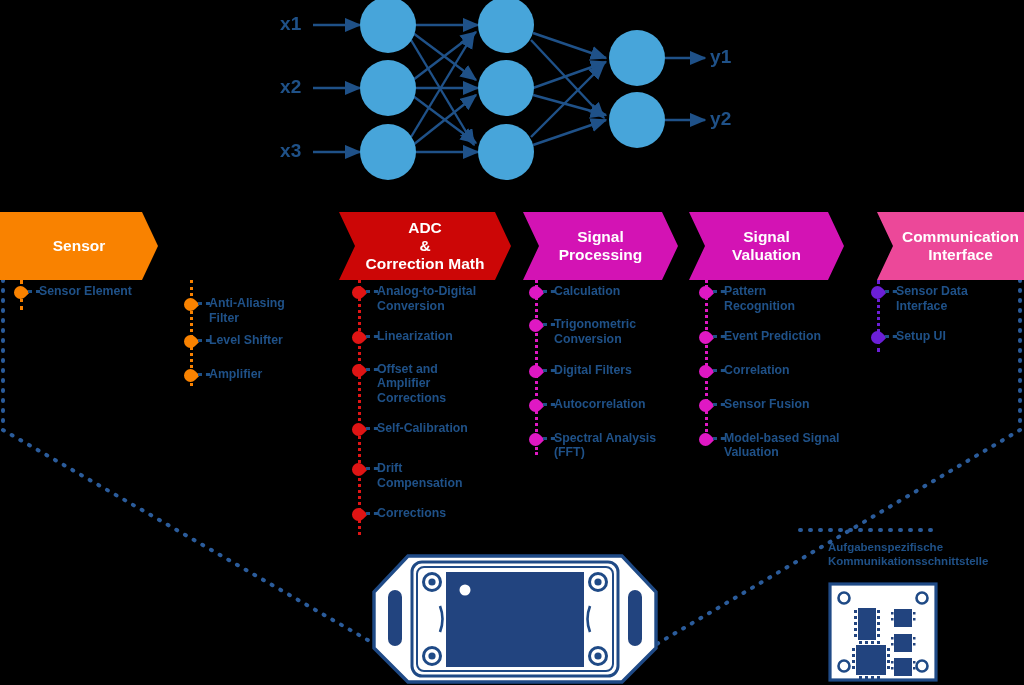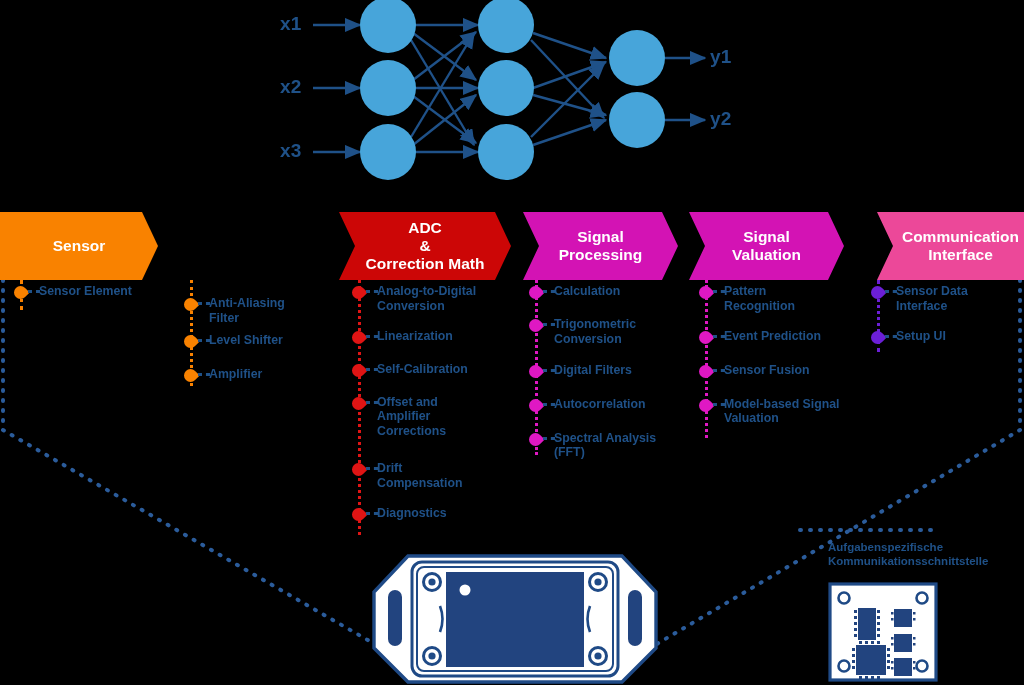--- a/index.html
+++ b/index.html
@@ -184,39 +184,39 @@
     <div class="subitem" style="width:130px;">
       <i class="bullet" style="background:#E01414;"></i>
       <i class="dash"></i>
       <span class="txt">Analog-to-Digital Conversion</span>
     </div>
     <div class="subitem" style="margin-top:15px;">
       <i class="bullet" style="background:#E01414;"></i>
       <i class="dash"></i>
       <span class="txt">Linearization</span>
     </div>
+    <div class="subitem" style="margin-top:15px;width:80px;">
+      <i class="bullet" style="background:#E01414;"></i>
+      <i class="dash"></i>
+      <span class="txt">Offset and Amplifier Corrections</span>
+    </div>
     <div class="subitem" style="margin-top:15px;">
       <i class="bullet" style="background:#E01414;"></i>
       <i class="dash"></i>
       <span class="txt">Self-Calibration</span>
     </div>
-    <div class="subitem" style="margin-top:15px;width:80px;">
-      <i class="bullet" style="background:#E01414;"></i>
-      <i class="dash"></i>
-      <span class="txt">Offset and Amplifier Corrections</span>
-    </div>
     <div class="subitem" style="margin-top:22px;width:100px;">
       <i class="bullet" style="background:#E01414;"></i>
       <i class="dash"></i>
       <span class="txt">Drift Compensation</span>
     </div>
     <div class="subitem" style="margin-top:16px;">
       <i class="bullet" style="background:#E01414;"></i>
       <i class="dash"></i>
-      <span class="txt">Diagnostics</span>
+      <span class="txt">Corrections</span>
     </div>
   </div>
 
   <div class="subcol" style="left:520px;width:165px;color:#DF18C3;">
     <div class="spine" style="height:175px;"></div>
     <div class="subitem">
       <i class="bullet" style="background:#DF18C3;"></i>
       <i class="dash"></i>
       <span class="txt">Calculation</span>
     </div>
@@ -246,20 +246,25 @@
     <div class="spine" style="height:158px;"></div>
     <div class="subitem" style="width:80px;">
       <i class="bullet" style="background:#DF18C3;"></i>
       <i class="dash"></i>
       <span class="txt">Pattern Recognition</span>
     </div>
     <div class="subitem" style="margin-top:15px;">
       <i class="bullet" style="background:#DF18C3;"></i>
       <i class="dash"></i>
       <span class="txt">Event Prediction</span>
+    </div>
+    <div class="subitem" style="margin-top:16px;">
+      <i class="bullet" style="background:#DF18C3;"></i>
+      <i class="dash"></i>
+      <span class="txt">Correlation</span>
     </div>
     <div class="subitem" style="margin-top:16px;">
       <i class="bullet" style="background:#DF18C3;"></i>
       <i class="dash"></i>
       <span class="txt">Sensor Fusion</span>
     </div>
     <div class="subitem" style="margin-top:16px;width:120px;">
       <i class="bullet" style="background:#DF18C3;"></i>
       <i class="dash"></i>
       <span class="txt">Model-based Signal Valuation</span>

